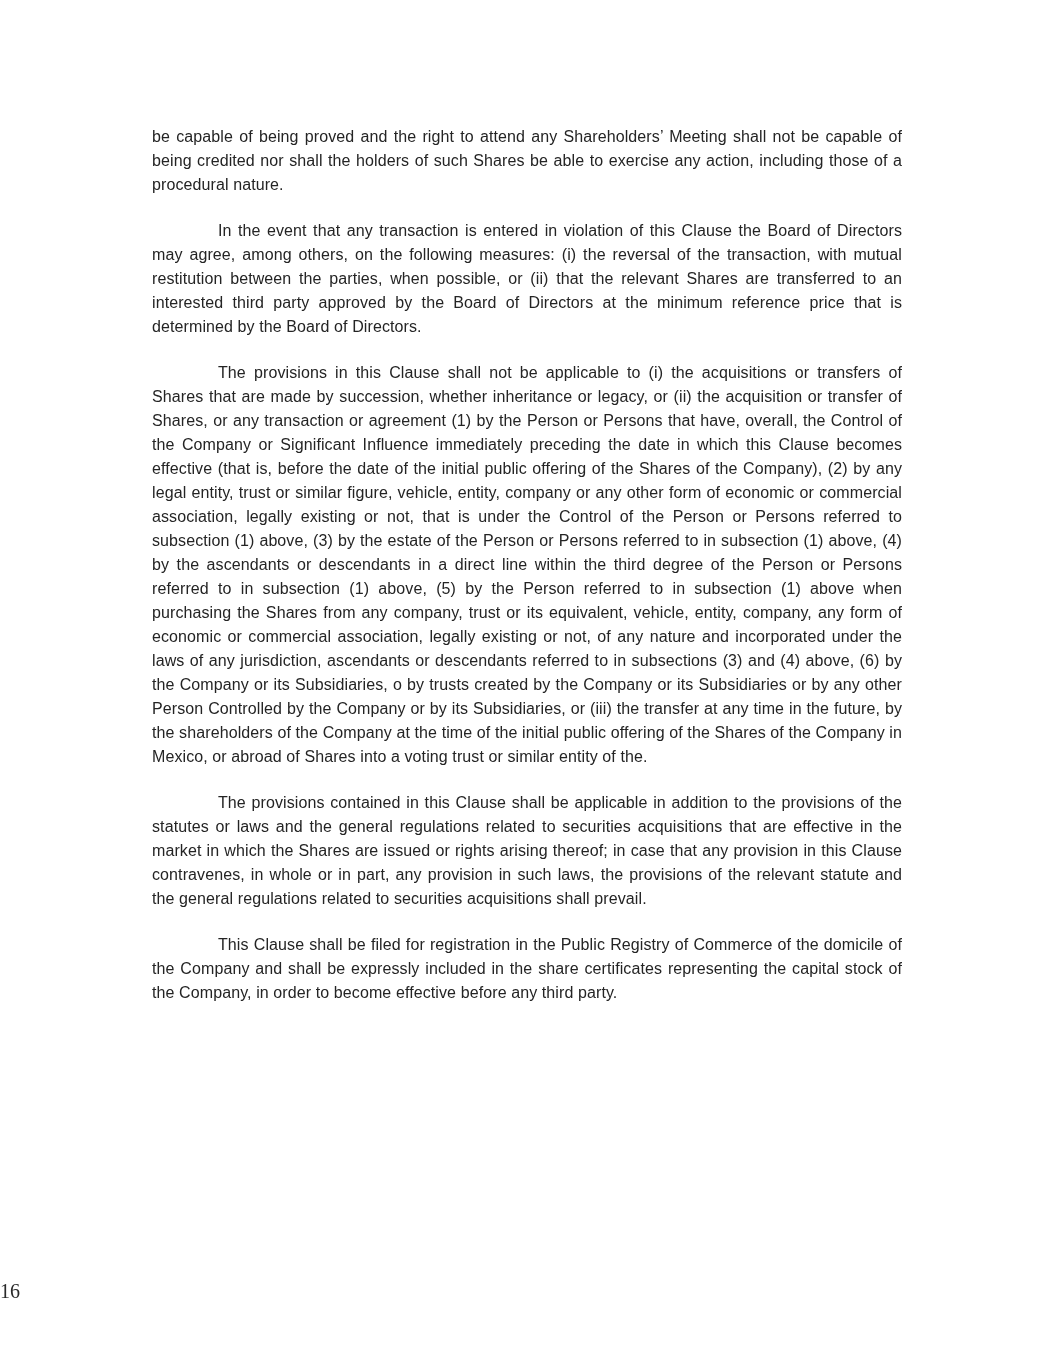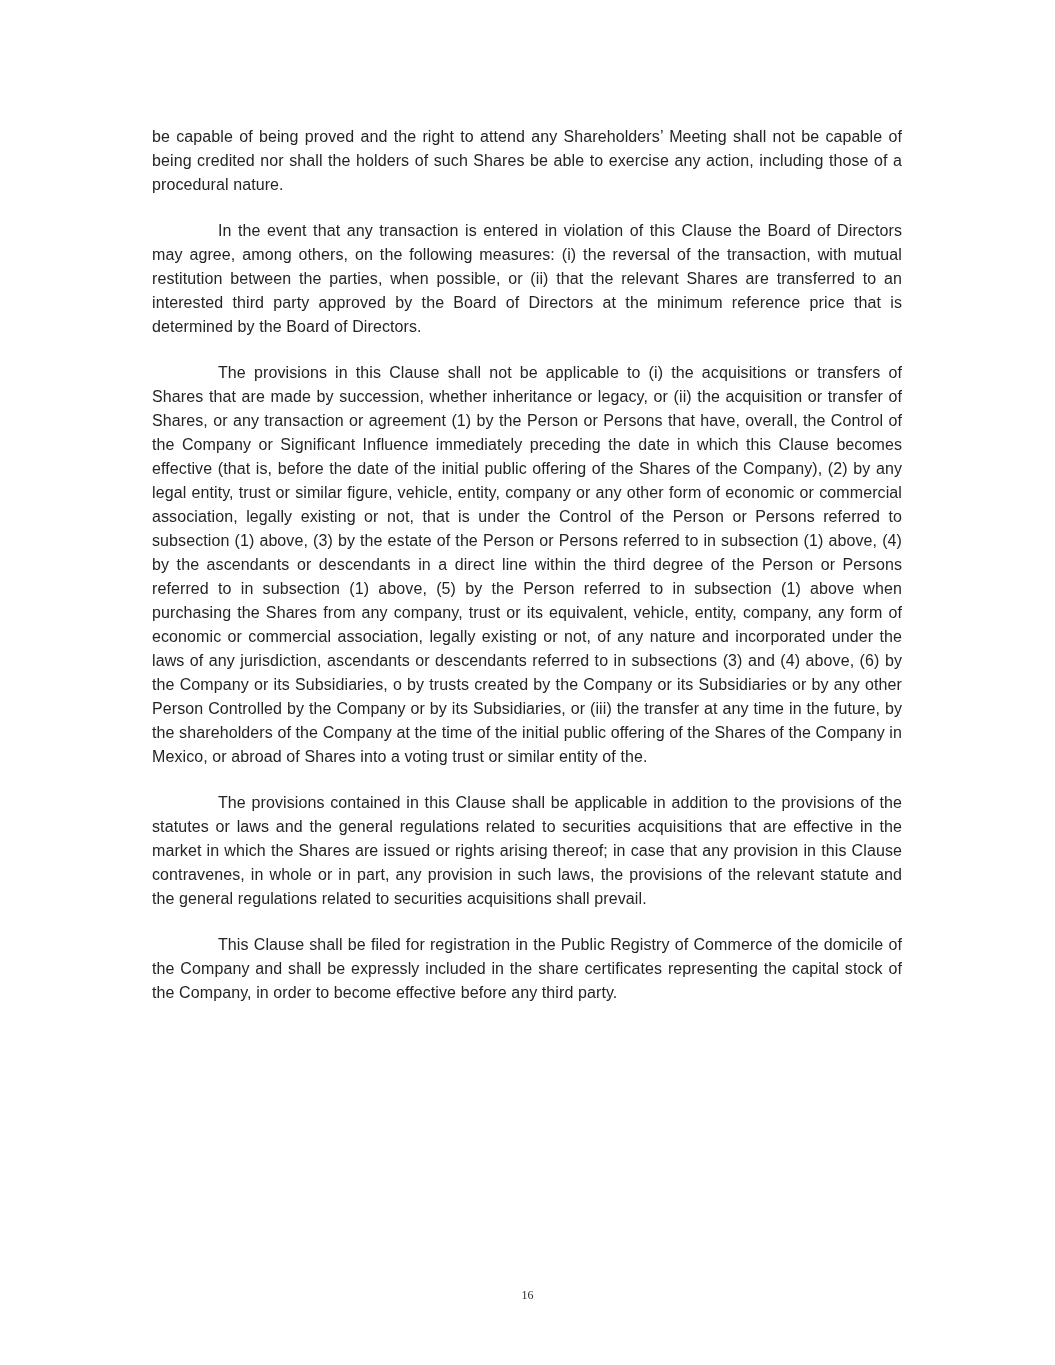--- a/index.html
+++ b/index.html
@@ -31,23 +31,23 @@
     letter-spacing: 0.1px;
   }
   .para.indent {
     text-indent: 66px;
   }
   .page-number {
     position: absolute;
     bottom: 62px;
     left: 0;
     width: 100%;
-    text-align: center;
+    text-align: left;
     font-family: "Liberation Serif", serif;
-    font-size: 12px;
+    font-size: 20px;
     color: #2a2a2a;
   }
 </style>
 </head>
 <body>
 
 <div class="page">
   <div class="body-text">
     <p class="para">be capable of being proved and the right to attend any Shareholders’ Meeting shall not be capable of being credited nor shall the holders of such Shares be able to exercise any action, including those of a procedural nature.</p>
     <p class="para indent">In the event that any transaction is entered in violation of this Clause the Board of Directors may agree, among others, on the following measures: (i) the reversal of the transaction, with mutual restitution between the parties, when possible, or (ii) that the relevant Shares are transferred to an interested third party approved by the Board of Directors at the minimum reference price that is determined by the Board of Directors.</p>

